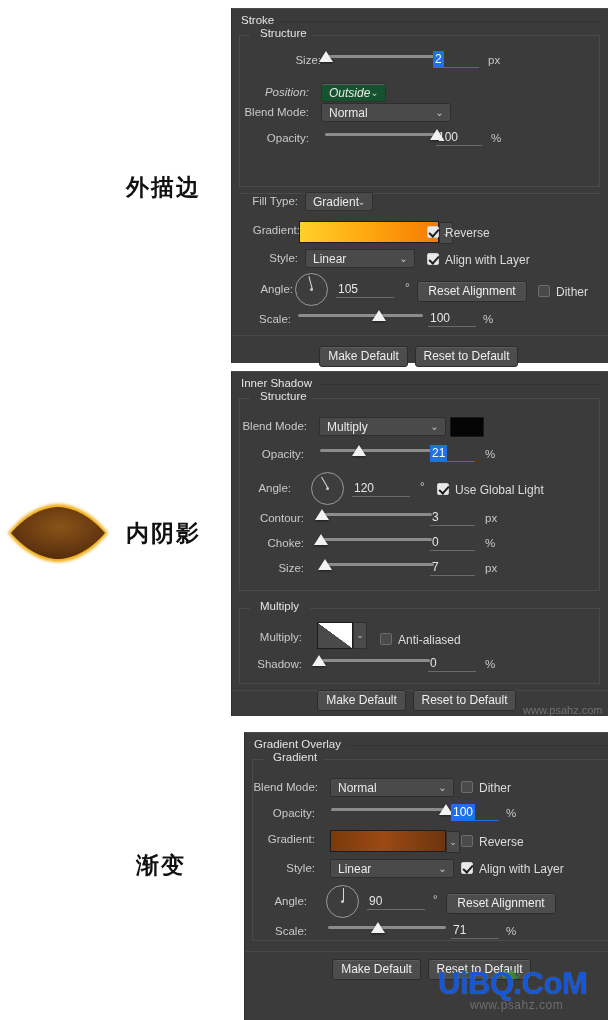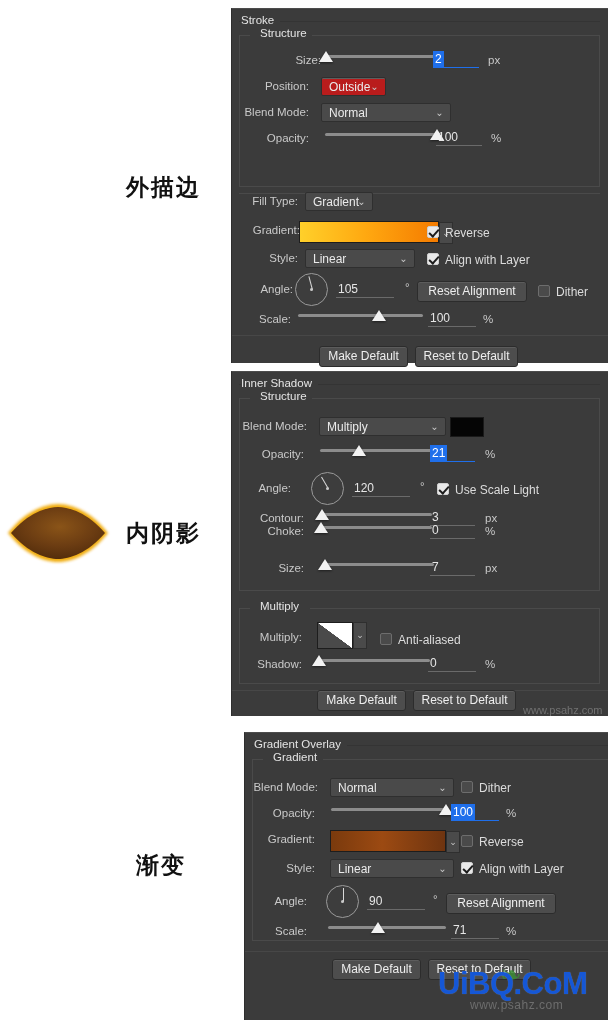--- a/index.html
+++ b/index.html
@@ -102,21 +102,21 @@
     text-align: right;
     color: #c9c9c9;
     font-size: 11.5px;
     white-space: nowrap;
   }
 
   
   .dd {
     position: absolute;
     height: 19px;
-    background: #b91c1c;
+    background: #14532d;
     border: 1px solid #2f2f2f;
     border-radius: 2px;
     color: #eaeaea;
     font-size: 12px;
     line-height: 18px;
     padding-left: 7px;
     cursor: pointer;
     box-shadow: inset 0 1px 0 #5e5e5e;
   }
   .dd .chev {
@@ -358,21 +358,21 @@
         <div class="slider" style="left:84px; width:112px;">
           <div class="track"></div>
           <div class="thumb" style="left:2%;"></div>
         </div>
         <div class="num sel" style="left:193px; width:46px;">
           <span class="v">2</span>
         </div>
         <div class="unit" style="left:248px;">px</div>
       </div>
 
-      <div class="row" style="top:42px;">
+      <div class="row" style="top:48px;font-style:italic;">
         <div class="lbl" style="right:290px;">Position:</div>
         <div class="dd" style="left:81px; width:65px;">
           <span>Outside</span>
           <span class="chev">⌄</span>
         </div>
       </div>
 
       <div class="row" style="top:68px;">
         <div class="lbl" style="right:290px;">Blend Mode:</div>
         <div class="dd flat" style="left:81px; width:130px;">
@@ -499,37 +499,37 @@
         <div class="dial" id="inner-dial" style="left:71px; top:2px;">
           <div class="needle" style="transform: rotate(150deg);"></div>
           <div class="hub"></div>
         </div>
         <div class="num" style="left:112px; top:10px; width:58px;">
           <span class="v">120</span>
         </div>
         <div class="unit" style="left:180px; top:10px;">°</div>
         <div class="cb on" style="left:197px; top:11px;">
           <div class="box"></div>
-          <div class="t">Use Scale Light</div>
+          <div class="t">Use Global Light</div>
         </div>
       </div>
 
       <div class="row" style="top:111px;">
         <div class="lbl" style="right:295px;">Contour:</div>
         <div class="slider" style="left:80px; width:112px;">
           <div class="track"></div>
           <div class="thumb" style="left:2%;"></div>
         </div>
         <div class="num" style="left:190px; width:45px;">
           <span class="v">3</span>
         </div>
         <div class="unit" style="left:245px;">px</div>
       </div>
 
-      <div class="row" style="top:124px;">
+      <div class="row" style="top:136px;">
         <div class="lbl" style="right:295px;">Choke:</div>
         <div class="slider" style="left:80px; width:112px;">
           <div class="track"></div>
           <div class="thumb" style="left:1%;"></div>
         </div>
         <div class="num" style="left:190px; width:45px;">
           <span class="v">0</span>
         </div>
         <div class="unit" style="left:245px;">%</div>
       </div>

